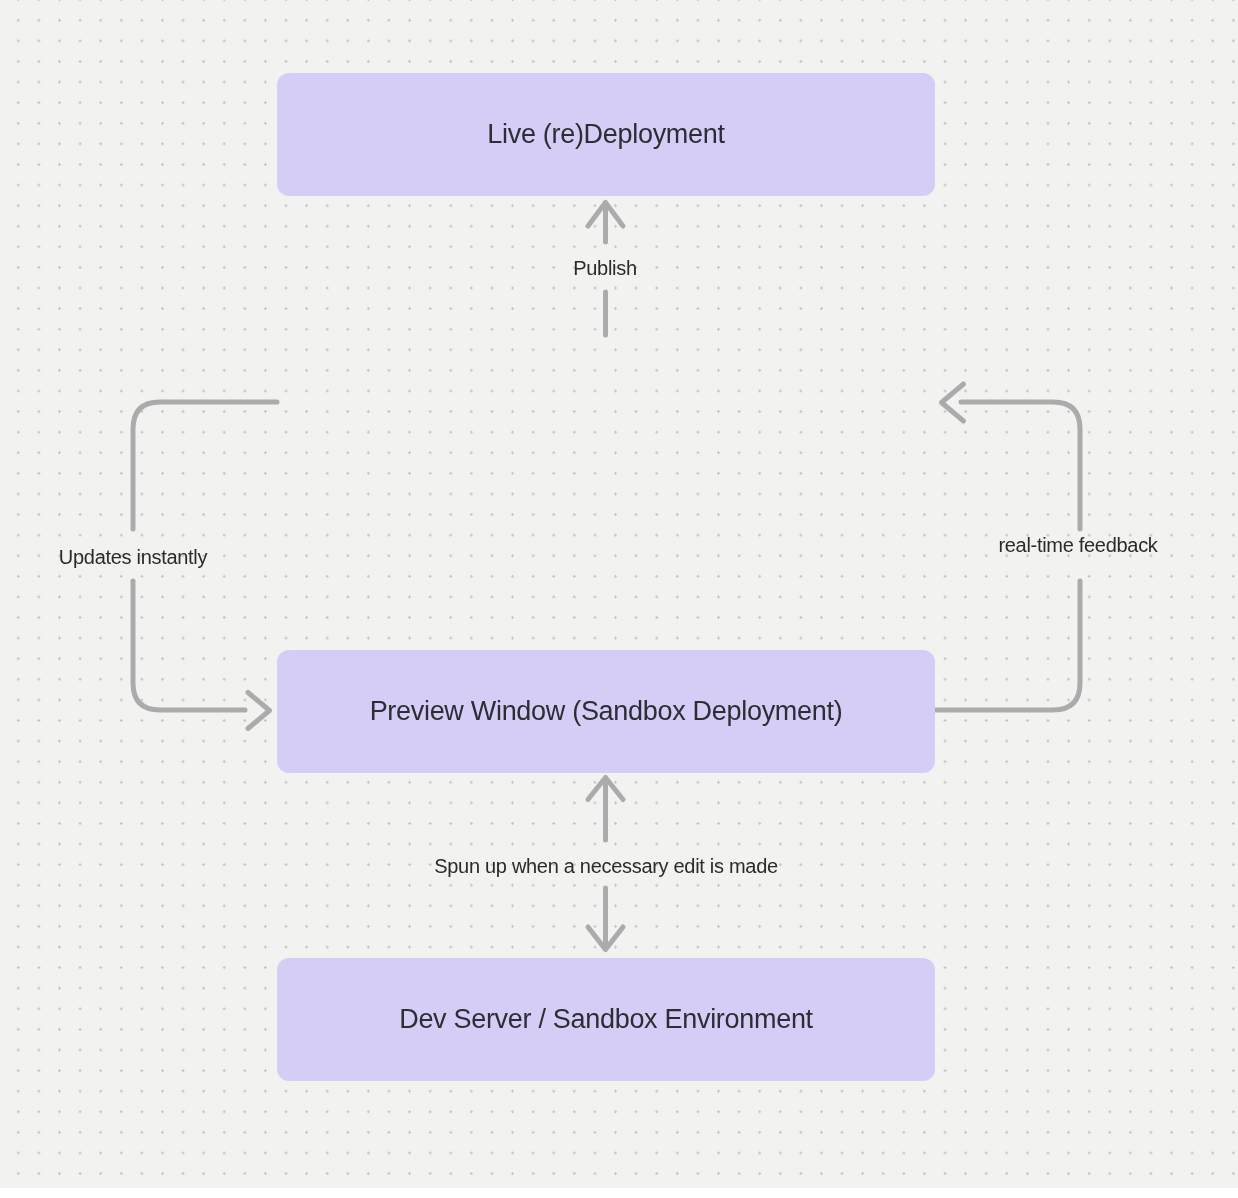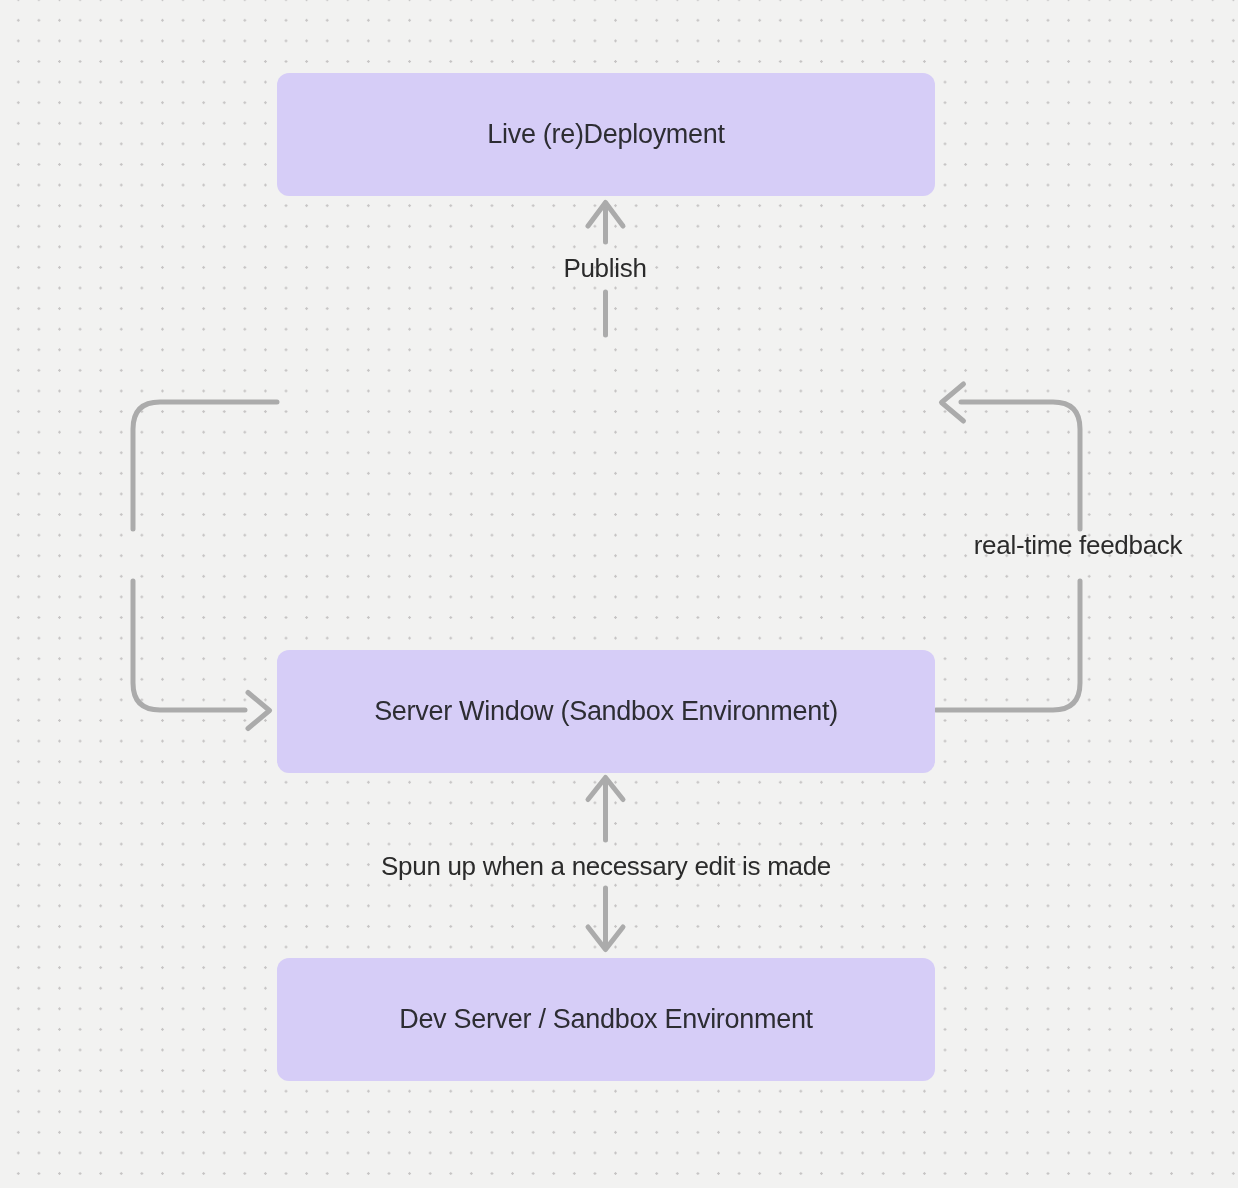--- a/index.html
+++ b/index.html
@@ -43,21 +43,21 @@
     justify-content: center;
     text-align: center;
     font-size: 27px;
     letter-spacing: -0.3px;
     color: #2d2d33;
   }
   .edge-label {
     position: absolute;
     transform: translate(-50%, -50%);
     white-space: nowrap;
-    font-size: 26px;
+    font-size: 20px;
     letter-spacing: -0.3px;
     color: #2b2b2b;
   }
 </style>
 </head>
 <body>
 
 <div class="canvas">
 
   <svg class="edges-svg" viewBox="0 0 1238 1198" xmlns="http://www.w3.org/2000/svg">
@@ -79,27 +79,28 @@
     <path class="edge" d="M605.5 888 L605.5 946"></path>
     <path class="edge" d="M588 927 L605.5 949.5 L623 927"></path>
   </svg>
 
   <div class="node" style="top:73px;">
     <span>Live (re)Deployment</span>
   </div>
 
 
   <div class="node" style="top:650px;">
-    <span>Server Window (Sandbox Environment)</span>
+    <span>Preview Window (Sandbox Deployment)</span>
   </div>
 
   <div class="node" style="top:958px;">
     <span>Dev Server / Sandbox Environment</span>
   </div>
 
   <div class="edge-label" style="left:605px; top:268px;">Publish</div>
 
+  <div class="edge-label" style="left:133px; top:557px;">Updates instantly</div>
 
   <div class="edge-label" style="left:1078px; top:545px;">real-time feedback</div>
 
   <div class="edge-label" style="left:606px; top:866px;">Spun up when a necessary edit is made</div>
 
 </div>
 
 </body></html>

